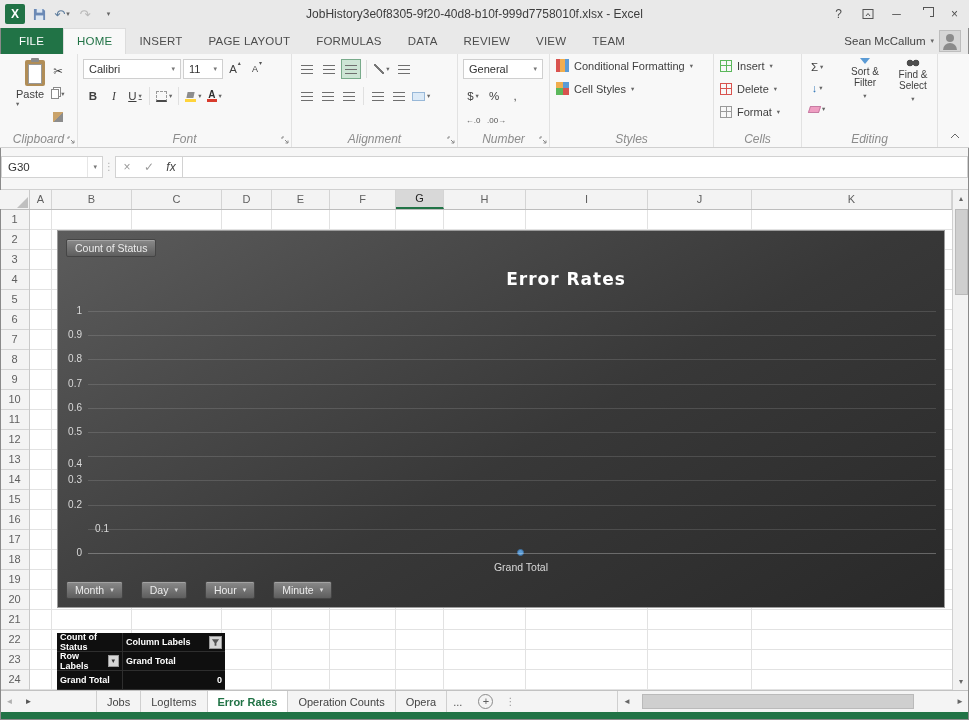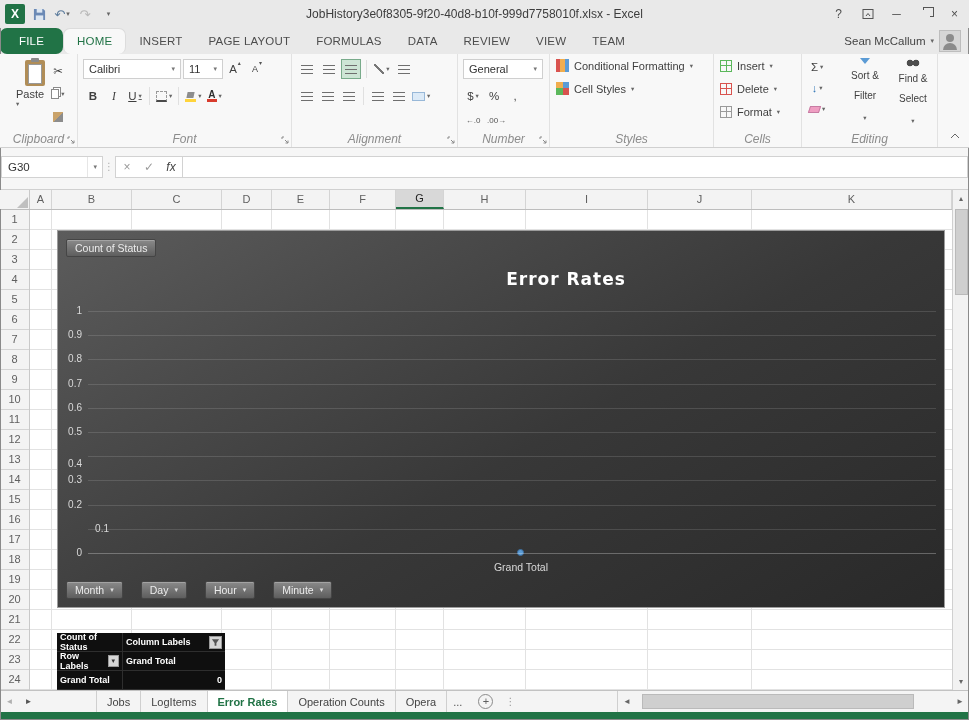--- a/index.html
+++ b/index.html
@@ -19,21 +19,21 @@
 .win-controls{margin-left:auto;display:flex;z-index:2;}
 .win-btn{width:29px;height:28px;display:flex;align-items:center;justify-content:center;font-size:12px;color:#4f4f4f;}
 .maxbox{position:relative;width:9px;height:8px;border:1px solid #555;background:#e9e9e9;}
 .maxbox::before{content:"";position:absolute;left:1px;top:-4px;width:9px;height:8px;border:1px solid #555;}
 .maxbox::after{content:"";position:absolute;left:-1px;top:-1px;right:-1px;bottom:-1px;background:#e9e9e9;}
 .maxbox span{position:absolute;left:-1px;top:-1px;width:9px;height:8px;border:1px solid #555;background:#e9e9e9;}
 
 
 .ribbon-tabs{flex:0 0 26px;background:#e9e9e9;display:flex;align-items:flex-end;}
 .rtabs-row{display:flex;height:26px;align-items:stretch;}
-.rtab{line-height:26px;padding:0 13px;font-size:11.5px;color:#4d4d4d;letter-spacing:.2px;border-radius:7px;}
+.rtab{line-height:26px;padding:0 13px;font-size:11.5px;color:#4d4d4d;letter-spacing:.2px;}
 .rtab.file{background:var(--accent);color:#fff;padding:0 19px;}
 .rtab.active{background:#f8f8f8;color:var(--accent);border:1px solid #dcdcdc;border-bottom:none;line-height:25px;}
 .user-area{margin-left:auto;display:flex;align-items:center;gap:5px;padding-right:8px;height:26px;font-size:11.5px;color:#444;}
 .user-area .dd{font-size:7px;color:#666;}
 .avatar{width:22px;height:22px;background:#d6d6d6;border:1px solid #bdbdbd;}
 .av-head{width:8px;height:8px;border-radius:50%;background:#8c8c8c;margin:3px auto 0;}
 .av-body{width:14px;height:7px;border-radius:7px 7px 0 0;background:#8c8c8c;margin:1px auto 0;}
 
 
 .ribbon{flex:0 0 94px;background:#f8f8f8;border-bottom:1px solid #d0d0d0;display:flex;position:relative;}
@@ -75,21 +75,21 @@
 .icon-insert{width:12px;height:12px;border:1px solid #5cb85c;background:linear-gradient(#5cb85c,#5cb85c) center/100% 1px no-repeat,linear-gradient(#5cb85c,#5cb85c) center/1px 100% no-repeat;}
 .icon-delete{width:12px;height:12px;border:1px solid #d9534f;background:linear-gradient(#d9534f,#d9534f) center/100% 1px no-repeat,linear-gradient(#d9534f,#d9534f) center/1px 100% no-repeat;}
 .icon-format{width:12px;height:12px;border:1px solid #9a9a9a;background:linear-gradient(#9a9a9a,#9a9a9a) center/100% 1px no-repeat,linear-gradient(#9a9a9a,#9a9a9a) center/1px 100% no-repeat;}
 .icon-filldown{color:#2e74b5;font-weight:bold;font-size:11px;}
 .icon-eraser{width:11px;height:7px;background:#ef9ec2;border:1px solid #c77ca3;transform:skewX(-18deg);}
 .funnel{width:0;height:0;border-left:5px solid transparent;border-right:5px solid transparent;border-top:6px solid #5b9bd5;display:inline-block;}
 .icon-binoc{width:14px;height:9px;background:radial-gradient(circle at 4px 5px,#4d4d4d 3.2px,transparent 3.6px),radial-gradient(circle at 10px 5px,#4d4d4d 3.2px,transparent 3.6px);}
 .style-btn{display:flex;align-items:center;gap:5px;height:23px;padding:0 6px;font-size:11px;color:#3f3f3f;white-space:nowrap;}
 .style-btn .dd{font-size:6.5px;color:#666;}
 .edit-left{position:absolute;left:5px;top:3px;display:flex;flex-direction:column;gap:1px;}
-.bigbtn{position:absolute;top:4px;width:46px;display:flex;flex-direction:column;align-items:center;font-size:10px;color:#3f3f3f;text-align:center;line-height:20px;gap:2px;}
+.bigbtn{position:absolute;top:4px;width:46px;display:flex;flex-direction:column;align-items:center;font-size:10px;color:#3f3f3f;text-align:center;line-height:11px;gap:2px;}
 .bigbtn .dd{font-size:6.5px;color:#666;}
 .collapse-btn{position:absolute;right:6px;bottom:4px;width:16px;height:14px;display:flex;align-items:center;justify-content:center;}
 
 
 .formula-bar{flex:0 0 42px;background:#f6f6f6;border-bottom:1px solid #d0d0d0;display:flex;align-items:center;padding:0 1px 4px 1px;}
 .name-box{width:102px;height:22px;background:#fff;border:1px solid #d2d2d2;display:flex;align-items:center;padding:0 0 0 6px;font-size:11.5px;color:#333;}
 .nb-dd{margin-left:auto;font-size:7px;color:#777;border-left:1px solid #e6e6e6;padding:0 5px;height:100%;display:flex;align-items:center;}
 .fb-handle{width:12px;text-align:center;color:#b0b0b0;font-size:10px;}
 .fb-mid{display:flex;height:22px;background:#fff;border:1px solid #d2d2d2;}
 .fb-btn{width:22px;height:20px;display:flex;align-items:center;justify-content:center;color:#9a9a9a;font-size:12px;}

